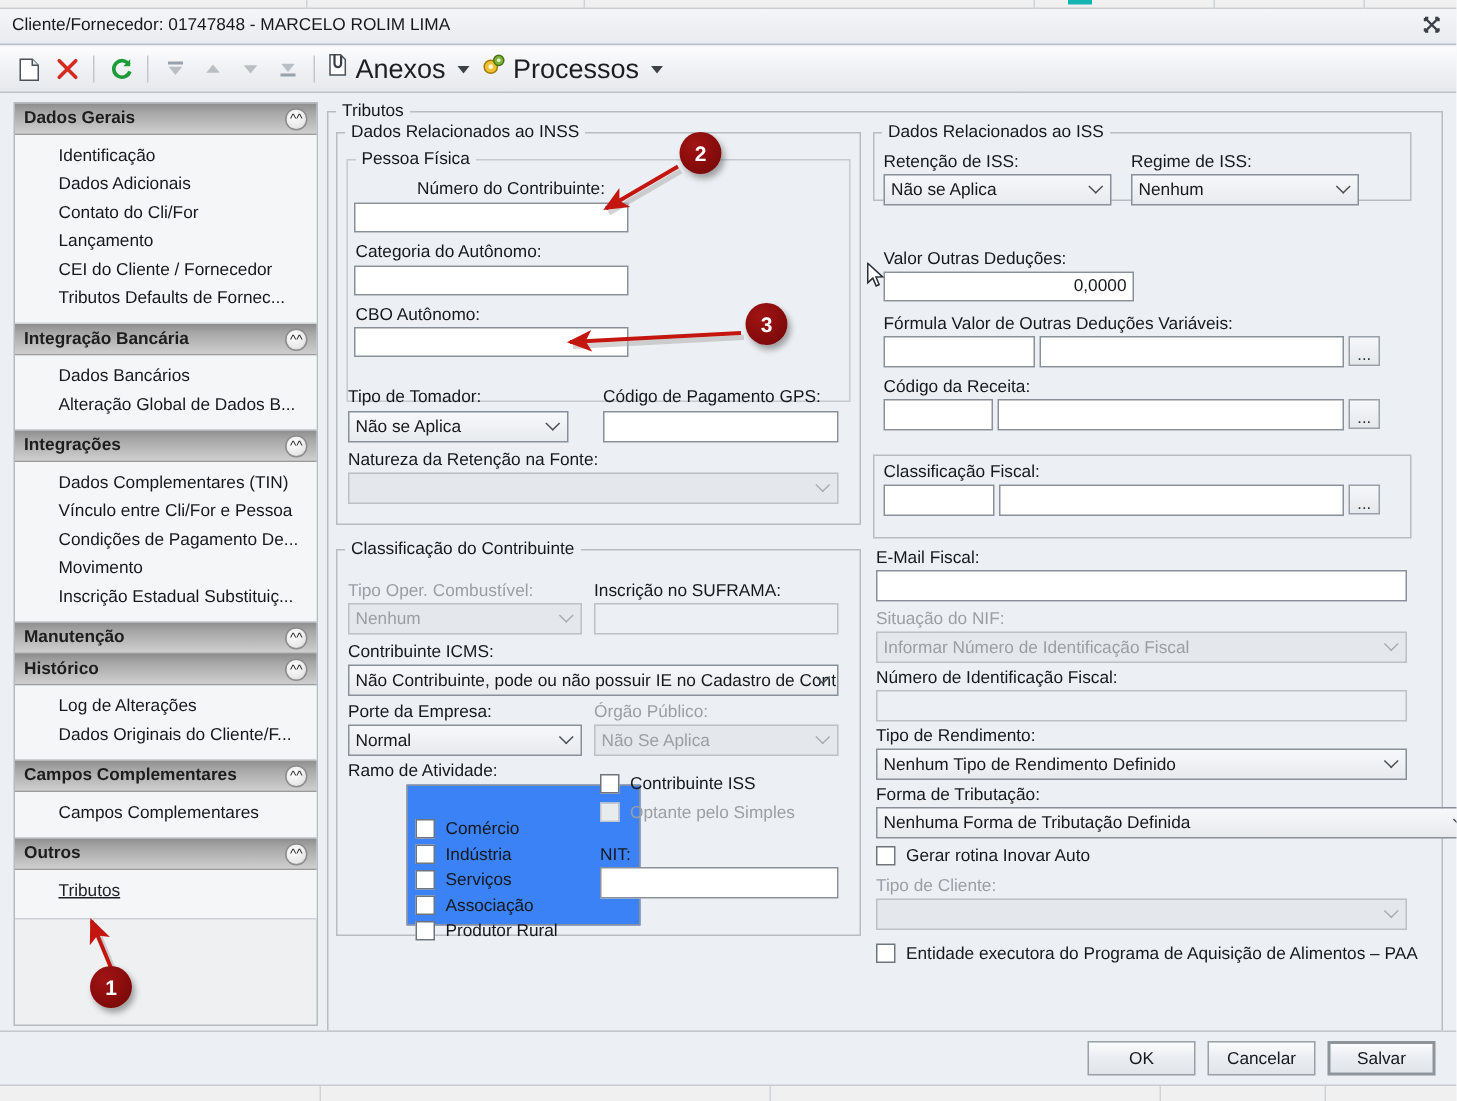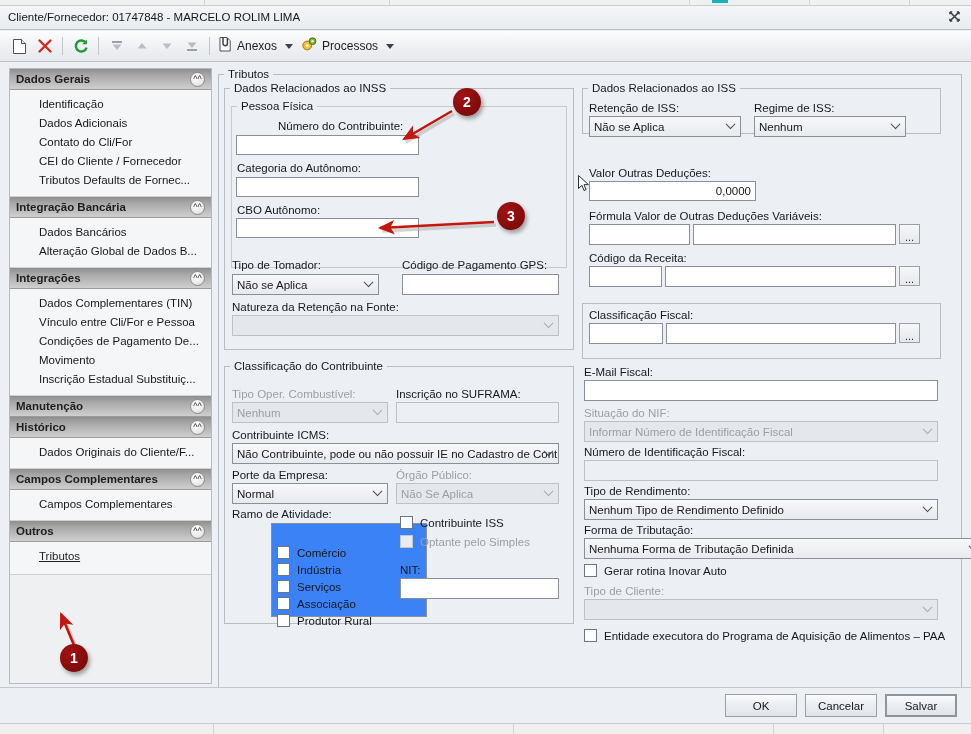--- a/index.html
+++ b/index.html
@@ -49,21 +49,21 @@
     border-bottom: 1px solid #bcc1c7;
     display: flex; align-items: center; padding-left: 7px;
   }
   .tb-btn {
     width: 25px; height: 24px; display: flex; align-items: center; justify-content: center;
     cursor: pointer; position: relative;
   }
   .tb-sep { width: 1px; height: 18px; background: #c3c7cd; margin: 0 5px; }
   .tb-text {
     display: flex; align-items: center; height: 24px; padding: 0 3px 0 2px; cursor: pointer;
-    font-size: 12px; color: #1b1e22;
+    font-size: 18px; color: #1b1e22;
   }
   .tb-text .lbl { margin-left: 4px; }
   .tb-caret {
     width: 0; height: 0; border-left: 4px solid transparent; border-right: 4px solid transparent;
     border-top: 5px solid #3d4248; margin-left: 8px; margin-right: 3px;
   }
 
   
   .sidebar {
     position: absolute; left: 9px; top: 68px; width: 203px; height: 616px;
@@ -283,20 +283,21 @@
   <div class="sidebar">
 
     <div class="sec-head">
       <span class="t">Dados Gerais</span>
       <span class="chev">^^</span>
     </div>
     <div class="sec-body">
       <div class="sb-item">Identificação</div>
       <div class="sb-item">Dados Adicionais</div>
       <div class="sb-item">Contato do Cli/For</div>
+      <div class="sb-item">Lançamento</div>
       <div class="sb-item">CEI do Cliente /  Fornecedor</div>
       <div class="sb-item">Tributos Defaults de Fornec...</div>
     </div>
 
     <div class="sec-head">
       <span class="t">Integração Bancária</span>
       <span class="chev">^^</span>
     </div>
     <div class="sec-body">
       <div class="sb-item">Dados Bancários</div>
@@ -318,20 +319,21 @@
     <div class="sec-head">
       <span class="t">Manutenção</span>
       <span class="chev">^^</span>
     </div>
 
     <div class="sec-head">
       <span class="t">Histórico</span>
       <span class="chev">^^</span>
     </div>
     <div class="sec-body">
+      <div class="sb-item">Log de Alterações</div>
       <div class="sb-item">Dados Originais do Cliente/F...</div>
     </div>
 
     <div class="sec-head">
       <span class="t">Campos Complementares</span>
       <span class="chev">^^</span>
     </div>
     <div class="sec-body">
       <div class="sb-item">Campos Complementares</div>
     </div>

